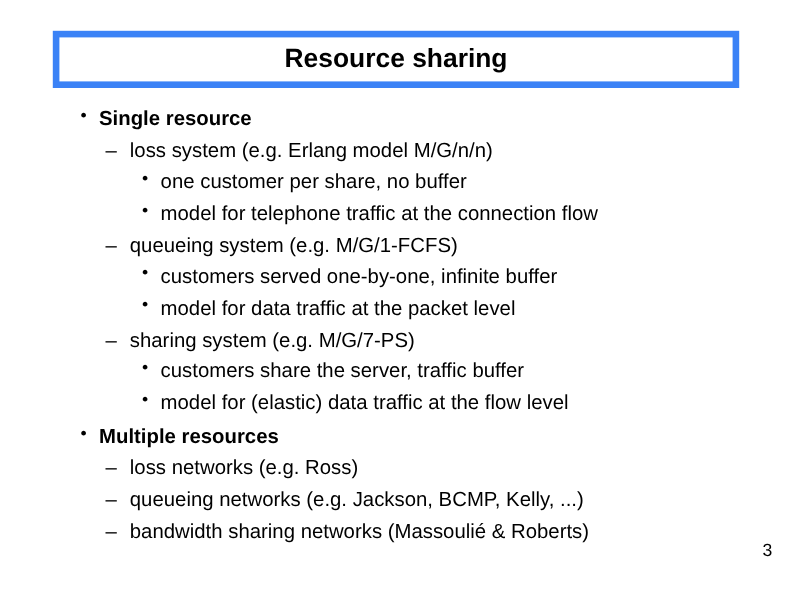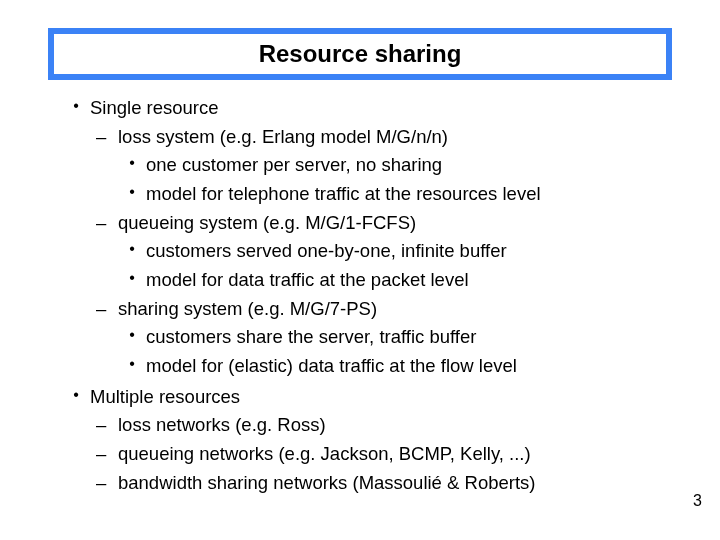--- a/index.html
+++ b/index.html
@@ -33,20 +33,21 @@
       display: flex;
       margin-top: 2px;
     }
     .lvl1 .bullet {
       width: 28px;
       text-align: center;
       flex-shrink: 0;
     }
     .lvl1 .text {
       flex: 1;
+      font-weight: bold;
     }
     .lvl2 {
       display: flex;
       margin-left: 28px;
     }
     .lvl2 .bullet {
       width: 28px;
       text-align: left;
       padding-left: 6px;
       flex-shrink: 0;
@@ -95,25 +96,25 @@
     <div class="bullet dot">•</div>
     <div class="text">Single resource</div>
   </div>
 
   <div class="lvl2">
     <div class="bullet dash">–</div>
     <div class="text">loss system (e.g. Erlang model M/G/n/n)</div>
   </div>
   <div class="lvl3">
     <div class="bullet dot">•</div>
-    <div class="text">one customer per server, no sharing</div>
+    <div class="text">one customer per share, no buffer</div>
   </div>
   <div class="lvl3">
     <div class="bullet dot">•</div>
-    <div class="text">model for telephone traffic at the resources level</div>
+    <div class="text">model for telephone traffic at the connection flow</div>
   </div>
 
   <div class="lvl2">
     <div class="bullet dash">–</div>
     <div class="text">queueing system (e.g. M/G/1-FCFS)</div>
   </div>
   <div class="lvl3">
     <div class="bullet dot">•</div>
     <div class="text">customers served one-by-one, infinite buffer</div>
   </div>

